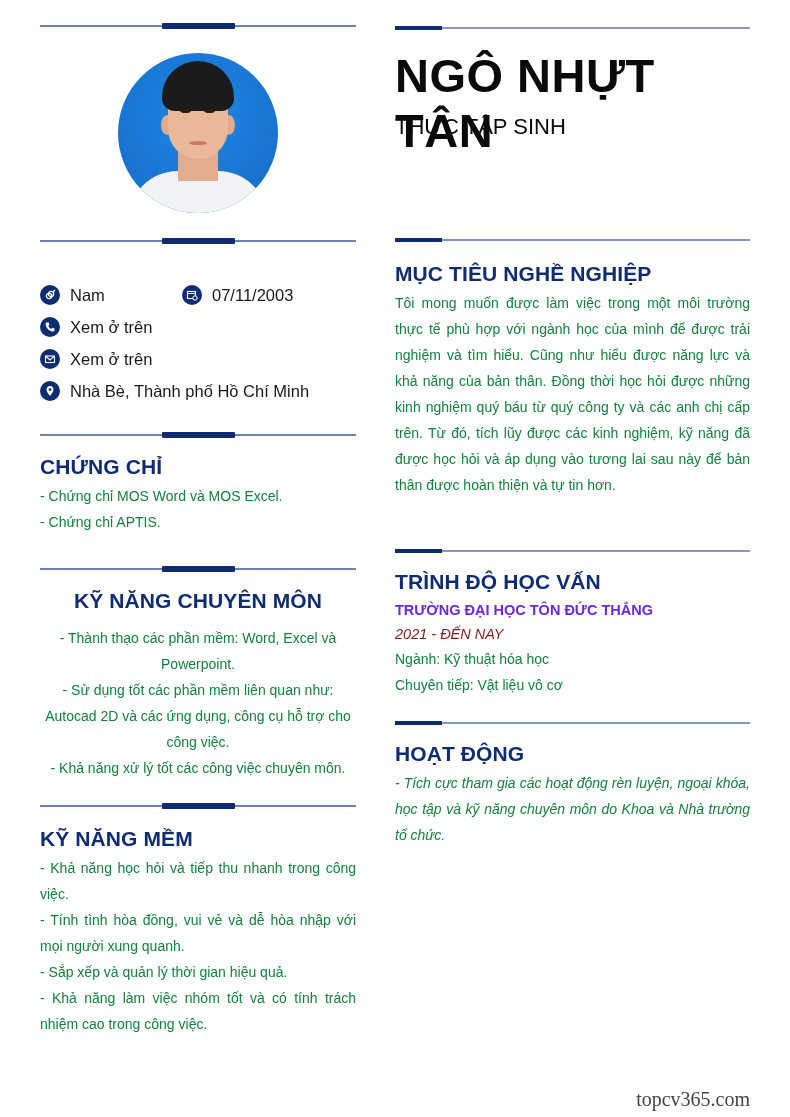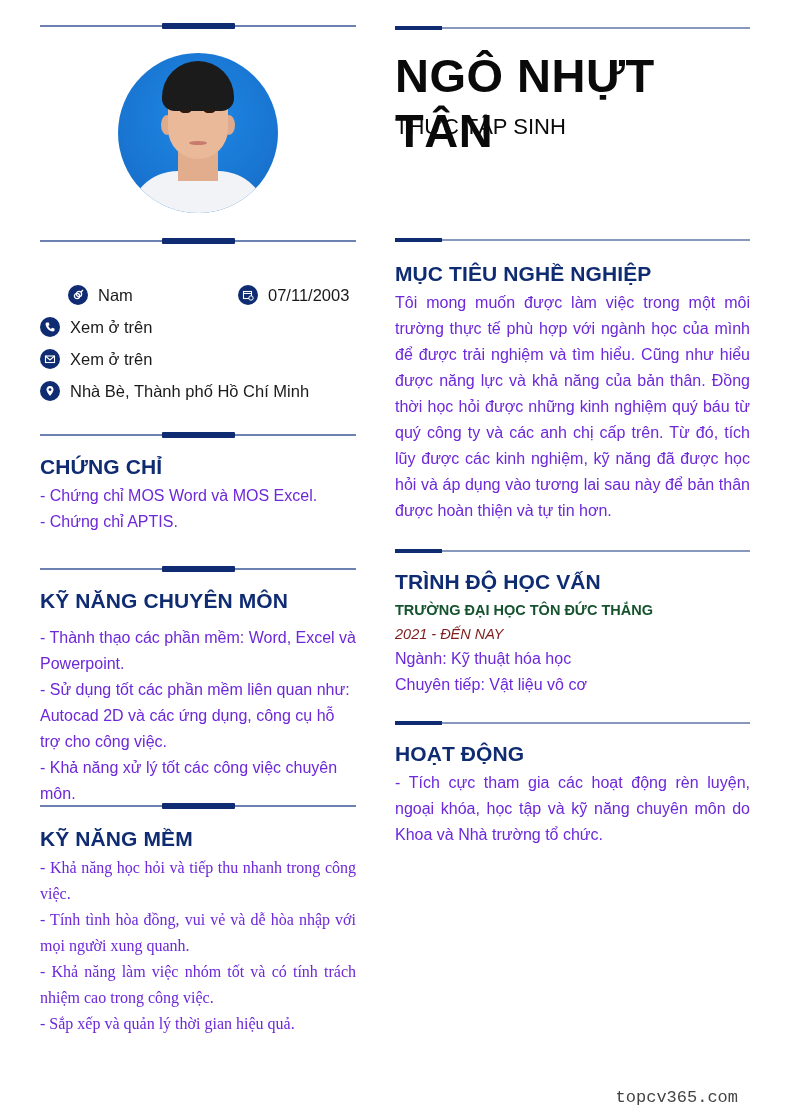--- a/index.html
+++ b/index.html
@@ -30,35 +30,35 @@
   .avatar .ear-l { position: absolute; left: 43px; top: 62px; width: 12px; height: 20px; background: #e0ab8c; border-radius: 50%; }
   .avatar .ear-r { position: absolute; left: 105px; top: 62px; width: 12px; height: 20px; background: #e0ab8c; border-radius: 50%; }
   .avatar .eye-l { position: absolute; left: 62px; top: 56px; width: 11px; height: 4px; background: #2a1a12; border-radius: 50%; }
   .avatar .eye-r { position: absolute; left: 86px; top: 56px; width: 11px; height: 4px; background: #2a1a12; border-radius: 50%; }
   .avatar .mouth { position: absolute; left: 71px; top: 88px; width: 18px; height: 4px; background: #c87a6c; border-radius: 50%; }
   .avatar .neck { position: absolute; left: 60px; top: 98px; width: 40px; height: 30px; background: #e2ad8d; }
   .avatar .shirt { position: absolute; left: 10px; top: 118px; width: 140px; height: 60px; background: #f1f3f6; border-radius: 50px 50px 0 0; }
 
   .info { position: absolute; left: 0; top: 279px; width: 316px; }
   .info-row { display: flex; align-items: center; height: 32px; font-size: 16.5px; color: #1a1a1a; }
-  .info-row .item { display: flex; align-items: center; margin-left: 28px; }
+  .info-row .item { display: flex; align-items: center; }
   .icon-circle { width: 20px; height: 20px; border-radius: 50%; background: #0f2c72; display: inline-flex; align-items: center; justify-content: center; margin-right: 10px; flex: 0 0 20px; }
   .icon-circle svg { width: 12px; height: 12px; }
 
   .section-title { font-family: "Liberation Sans", sans-serif; font-weight: bold; color: #0f2c72; font-size: 21px; letter-spacing: 0.1px; }
-  .body-text { font-size: 16px; line-height: 26px; color: #6d28d9; }
+  .body-text { font-size: 14px; line-height: 26px; color: #15803d; }
   .justify { text-align: justify; }
 
   .name { position: absolute; left: 0; top: 48px; font-size: 47px; font-weight: bold; color: #0a0a0a; letter-spacing: 0.5px; }
   .role { position: absolute; left: 0; top: 114px; font-size: 22px; color: #0a0a0a; }
 
-  .school { font-size: 14.5px; font-weight: bold; color: #14532d; line-height: 24px; }
+  .school { font-size: 14.5px; font-weight: bold; color: #6d28d9; line-height: 24px; }
   .period { font-size: 14.5px; font-style: italic; color: #7f1d1d; line-height: 24px; }
 
-  .footer { position: absolute; right: 52px; top: 1088px; font-family: Liberation Mono, monospace; font-size: 17px; color: #444; }
+  .footer { position: absolute; right: 40px; top: 1088px; font-family: Liberation Serif, serif; font-size: 20px; color: #444; }
 </style>
 </head>
 <body>
 
 <div class="page">
 
   <div class="left">
 
     <div class="divider-center" style="top:22px;">
         <div class="line"></div>
@@ -144,41 +144,41 @@
         <div>- Chứng chỉ MOS Word và MOS Excel.</div>
         <div>- Chứng chỉ APTIS.</div>
       </div>
     </div>
 
     <div class="divider-center" style="top:565px;">
         <div class="line"></div>
         <div class="bar"></div>
       </div>
 
-    <div style="position:absolute; left:0; top:589px; width:316px;">
+    <div style="position:absolute; left:0; top:589px; width:316px;text-align:center;">
       <div class="section-title">KỸ NĂNG CHUYÊN MÔN</div>
       <div class="body-text" style="margin-top:12px;">
         <div>- Thành thạo các phần mềm: Word, Excel và Powerpoint.</div>
         <div>- Sử dụng tốt các phần mềm liên quan như: Autocad 2D và các ứng dụng, công cụ hỗ trợ cho công việc.</div>
         <div>- Khả năng xử lý tốt các công việc chuyên môn.</div>
       </div>
     </div>
 
     <div class="divider-center" style="top:802px;">
         <div class="line"></div>
         <div class="bar"></div>
       </div>
 
     <div style="position:absolute; left:0; top:827px; width:316px;">
       <div class="section-title">KỸ NĂNG MỀM</div>
-      <div class="body-text justify" style="margin-top:4px;font-family:Liberation Serif, serif;">
+      <div class="body-text justify" style="margin-top:4px;">
         <div>- Khả năng học hỏi và tiếp thu nhanh trong công việc.</div>
         <div>- Tính tình hòa đồng, vui vẻ và dễ hòa nhập với mọi người xung quanh.</div>
+        <div>- Sắp xếp và quản lý thời gian hiệu quả.</div>
         <div>- Khả năng làm việc nhóm tốt và có tính trách nhiệm cao trong công việc.</div>
-        <div>- Sắp xếp và quản lý thời gian hiệu quả.</div>
       </div>
     </div>
   </div>
 
   <div class="right">
     <div class="divider-left" style="top:25px;">
         <div class="line"></div>
         <div class="bar"></div>
       </div>
 
@@ -208,20 +208,20 @@
       <div class="body-text">Chuyên tiếp: Vật liệu vô cơ</div>
     </div>
 
     <div class="divider-left" style="top:720px;">
         <div class="line"></div>
         <div class="bar"></div>
       </div>
 
     <div style="position:absolute; left:0; top:742px; width:355px;">
       <div class="section-title">HOẠT ĐỘNG</div>
-      <div class="body-text justify" style="margin-top:4px;">
+      <div class="body-text justify" style="margin-top:4px;font-style:italic;">
         <div>- Tích cực tham gia các hoạt động rèn luyện, ngoại khóa, học tập và kỹ năng chuyên môn do Khoa và Nhà trường tổ chức.</div>
       </div>
     </div>
   </div>
 
   <div class="footer">topcv365.com</div>
 </div>
 
 </body></html>

